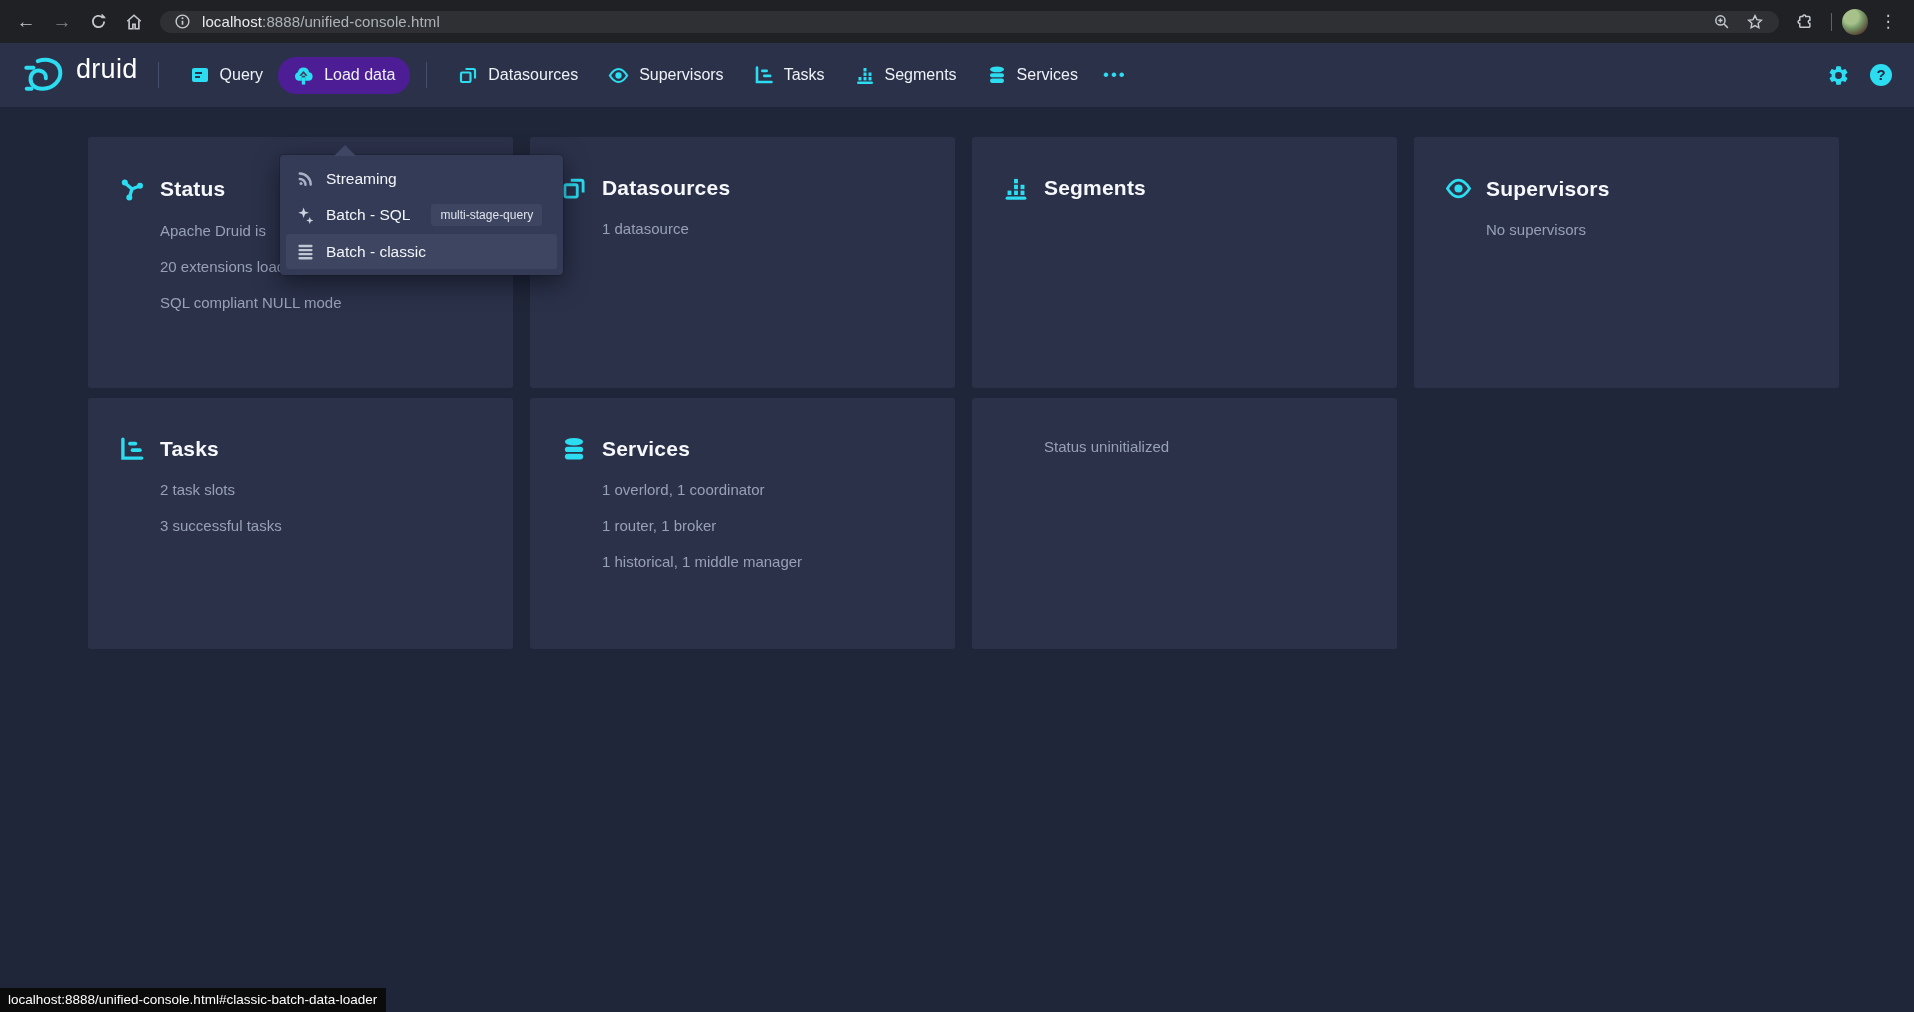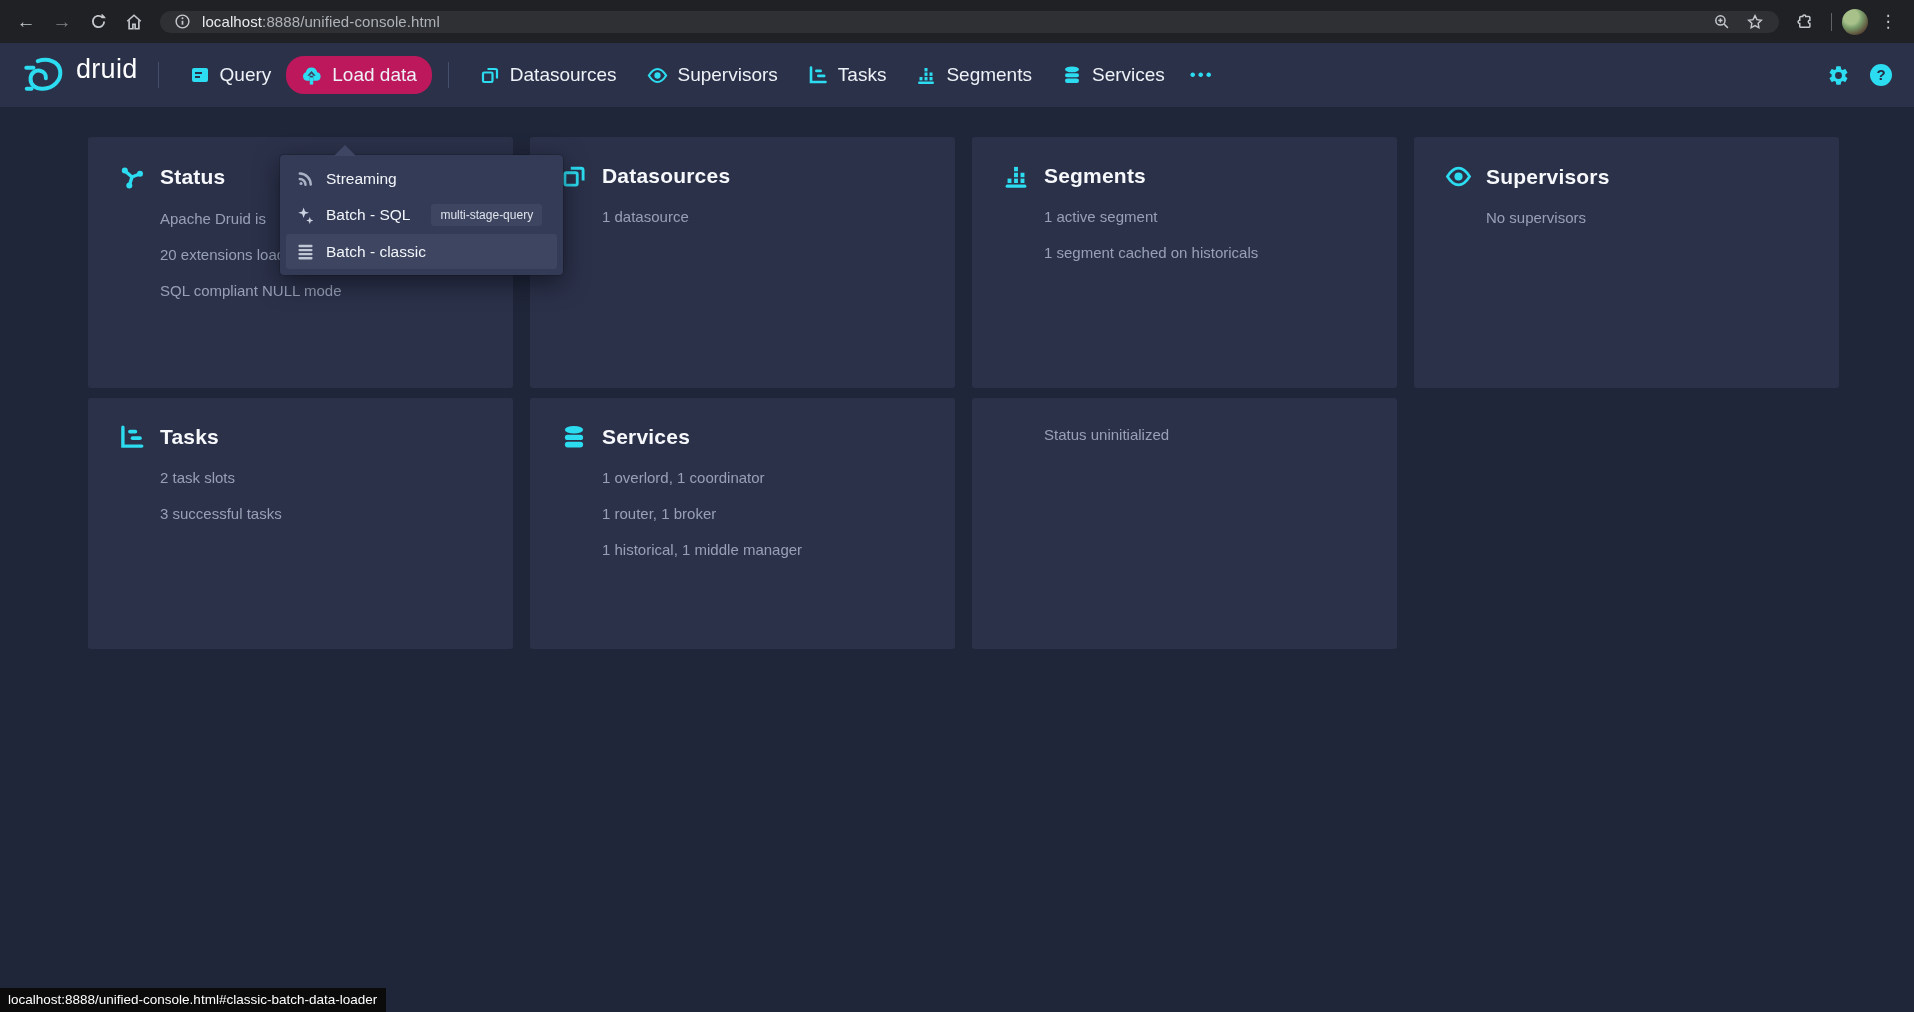--- a/index.html
+++ b/index.html
@@ -49,24 +49,24 @@
   }
   
   .druidbar{
     height:64px;background:var(--panel-bg);
     display:flex;align-items:center;padding:0 22px;position:relative;
   }
   .brand{display:flex;align-items:flex-start;gap:12px;margin-right:4px}
   .brand-name{color:#fff;font-size:27px;font-weight:400;letter-spacing:.3px}
   .vsep{width:1px;height:26px;background:#454e6b;margin:0 16px;flex:0 0 auto}
   .navbtn{
-    display:flex;align-items:center;gap:10px;color:#eef2f7;font-size:19px;
+    display:flex;align-items:center;gap:10px;color:#eef2f7;font-size:16px;
     padding:8px 15px;border-radius:18px;cursor:pointer;white-space:nowrap;flex:0 0 auto;
   }
-  .navbtn.active{background:#be185d}
+  .navbtn.active{background:#4c1d95}
   .navbtn .nicon{color:var(--accent);display:flex;align-items:center}
   .navdots{color:var(--accent);font-size:17px;letter-spacing:2px;padding:8px 10px;cursor:pointer}
   .barspacer{flex:1}
   .gearbtn{color:var(--accent);display:flex;align-items:center;padding:6px;cursor:pointer}
   .helpbtn{
     width:22px;height:22px;border-radius:50%;background:var(--accent);
     color:#232941;font-weight:700;font-size:15px;line-height:22px;text-align:center;
     margin-left:14px;cursor:pointer;
   }
   
@@ -91,21 +91,21 @@
     margin-left:10px;background:var(--tag-bg);color:#dfe3ec;font-size:12px;
     padding:4px 9px;border-radius:3px;white-space:nowrap;
   }
   
   .grid{
     position:absolute;left:88px;top:137px;
     display:grid;grid-template-columns:repeat(4,425px);grid-auto-rows:251px;gap:10px 17px;
   }
   .card{
     background:var(--panel-bg);border-radius:3px;
-    padding:26px 24px 0 30px;cursor:pointer;
+    padding:38px 24px 0 30px;cursor:pointer;
   }
   .card-head{display:flex;align-items:center;gap:14px;margin-bottom:17px}
   .card-head .kicon{color:var(--accent);display:flex;align-items:center;width:28px;justify-content:center}
   .card-title{color:var(--title-text);font-size:21px;font-weight:700;letter-spacing:.2px}
   .card-body{margin-left:42px}
   .card-line{color:var(--body-text);font-size:15px;line-height:21px;margin-bottom:15px}
   
   .statusbar{
     position:absolute;left:0;bottom:0;background:#0b0b0c;color:#fff;
     font-size:13.5px;padding:4px 9px 5px 8px;white-space:nowrap;z-index:40;margin-top:40px;
@@ -354,24 +354,20 @@
           <rect x="3.5" y="12" width="3" height="3.4"></rect>
           <rect x="8.5" y="3" width="3" height="3.4"></rect>
             <rect x="8.5" y="7.5" width="3" height="3.4"></rect>
             <rect x="8.5" y="12" width="3" height="3.4"></rect>
           <rect x="13.5" y="7.5" width="3" height="3.4"></rect>
             <rect x="13.5" y="12" width="3" height="3.4"></rect>
         </svg>
       </span>
       <span class="card-title">Segments</span>
     </div>
-    <div class="card-body">
-      <div class="card-line">1 active segment</div>
-      <div class="card-line">1 segment cached on historicals</div>
-    </div>
   </div>
 
   <div class="card">
     <div class="card-head">
       <span class="kicon">
         <svg width="27" height="27" viewBox="0 0 20 20" fill="none" stroke="currentColor" stroke-width="2">
           <path d="M1.8 10C4.6 5.4 7.9 3.8 10 3.8s5.4 1.6 8.2 6.2c-2.8 4.6-6.1 6.2-8.2 6.2S4.6 14.6 1.8 10z"></path>
           <circle cx="10" cy="10" r="3" fill="currentColor" stroke="none"></circle>
         </svg>
       </span>

